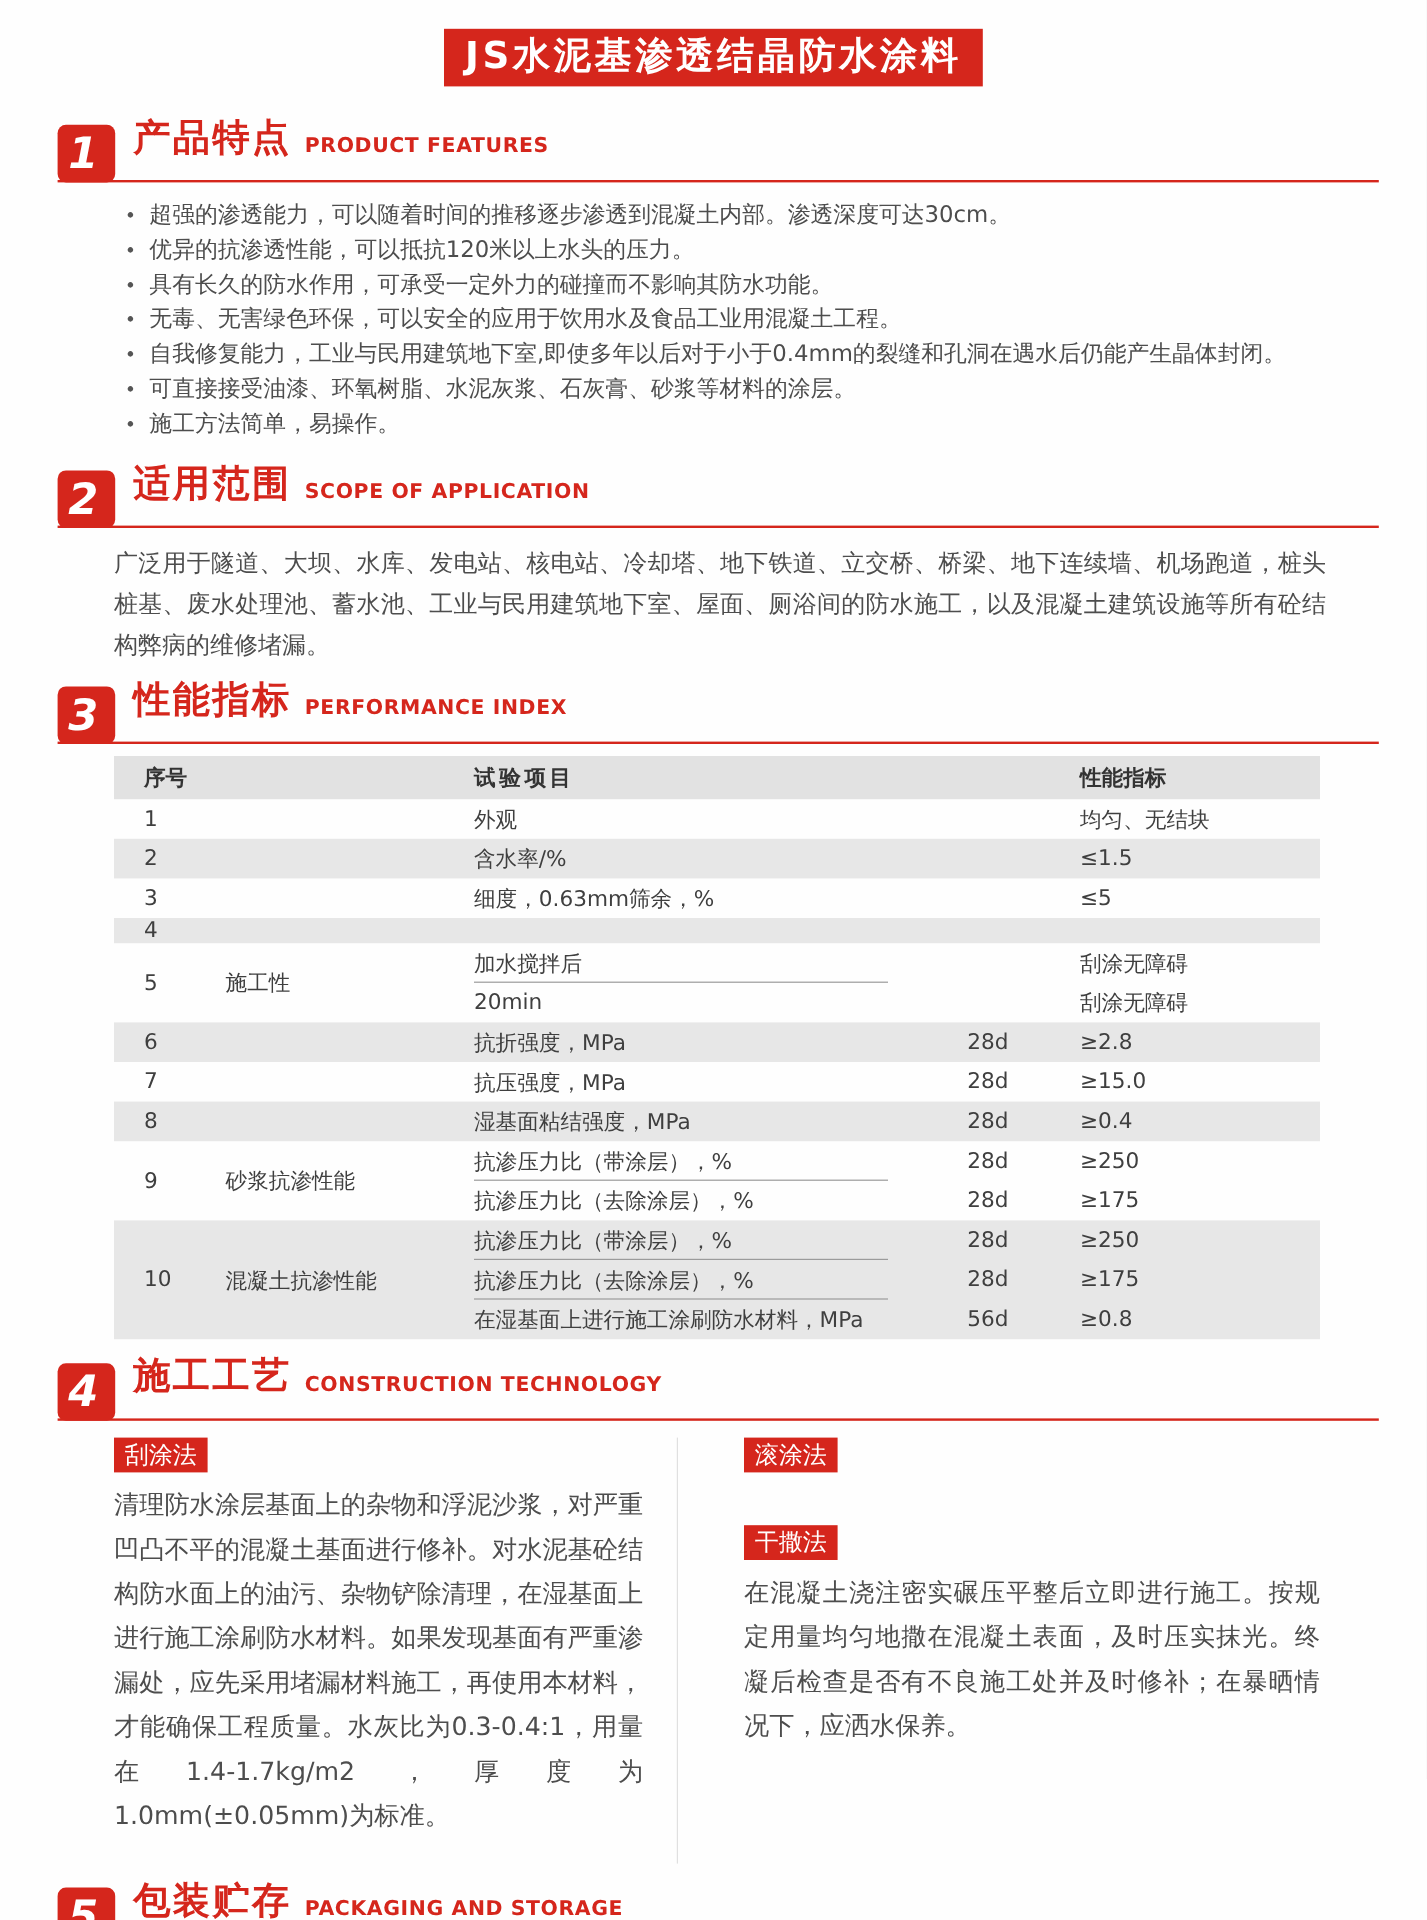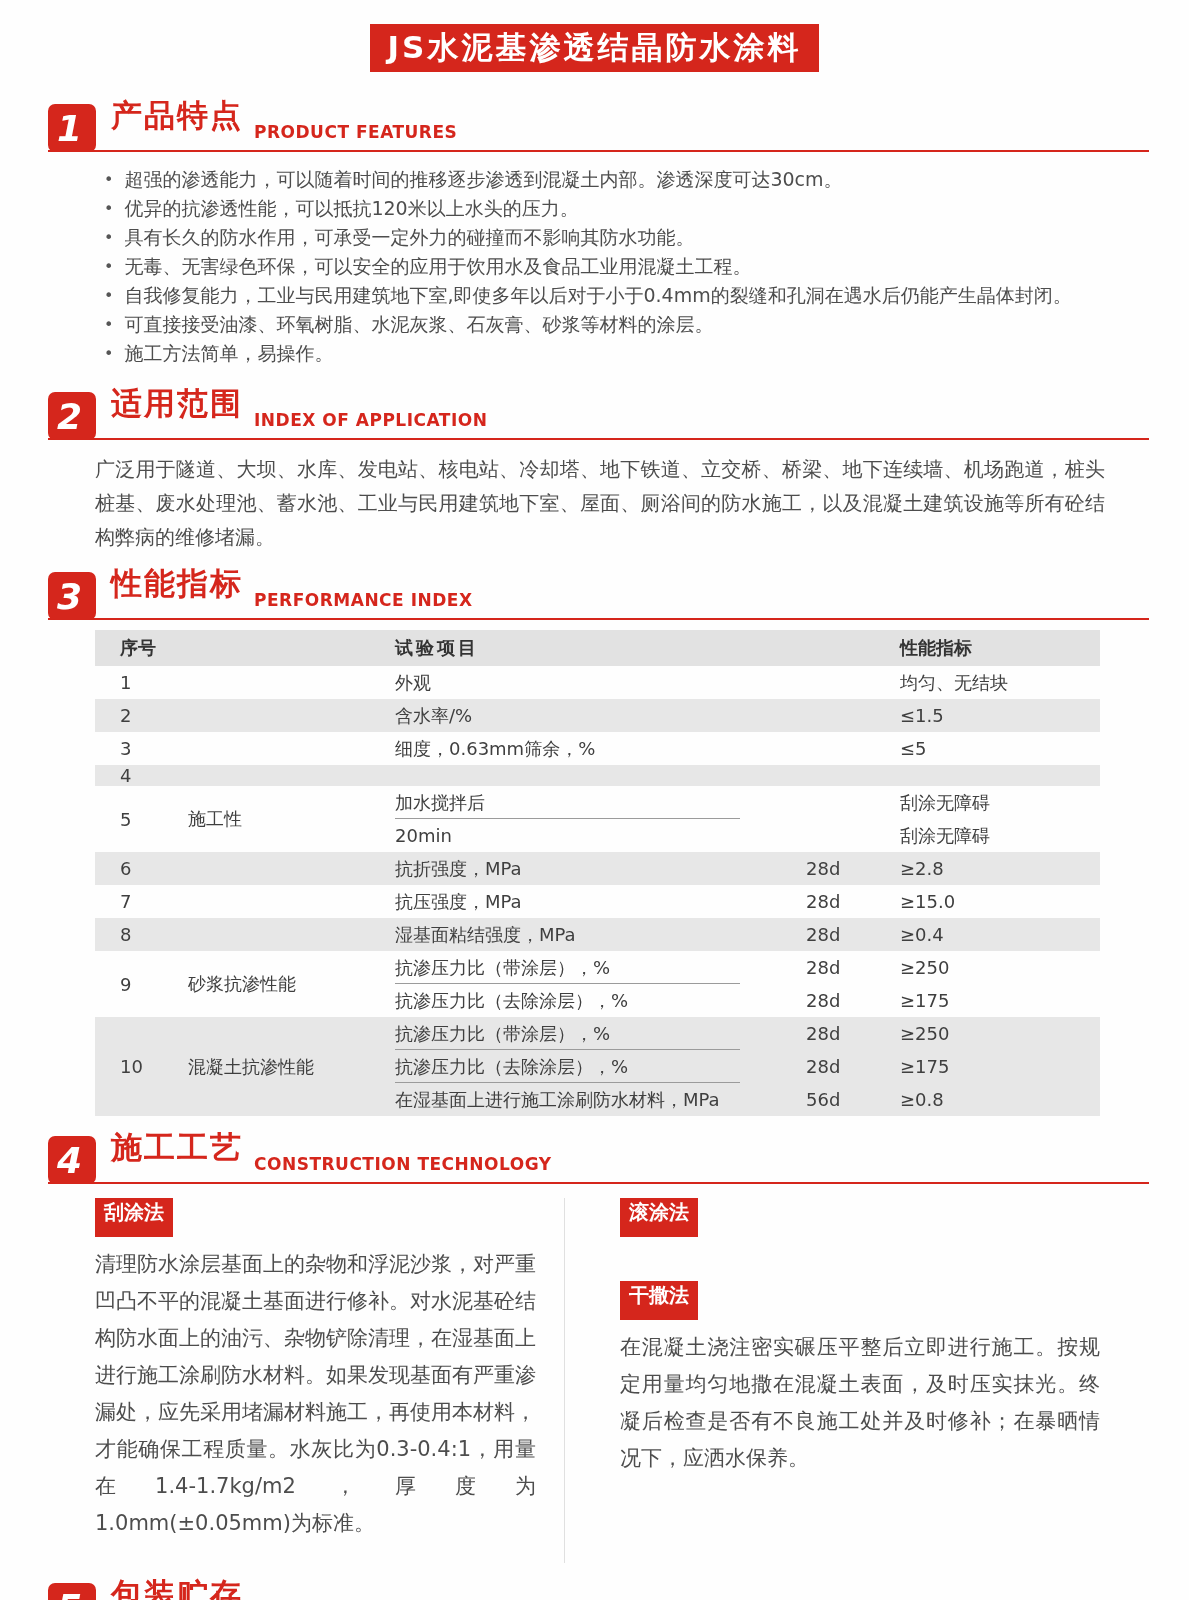--- a/index.html
+++ b/index.html
@@ -34,21 +34,21 @@
     color:#fff;font-size:36px;font-style:italic;font-weight:bold;
     display:flex;align-items:center;justify-content:center;
     padding-right:5px;margin-bottom:-2px;flex:0 0 auto;
   }
   .sec-title{
     color:var(--red);font-size:31px;font-weight:bold;
     margin-left:15px;line-height:1;padding-bottom:19px;letter-spacing:2px;
   }
   .sec-sub{
     color:var(--red);font-size:17px;font-weight:bold;
-    margin-left:11px;padding-bottom:8px;letter-spacing:0.5px;text-align:center;
+    margin-left:11px;padding-bottom:18px;letter-spacing:0.5px;text-align:center;
   }
   
   .sec-features{margin-top:28px;}
   .features{margin:13px 0 0 56px;padding:0;list-style:none;}
   .feature{
     display:flex;align-items:flex-start;
     color:var(--text);font-size:19px;line-height:29px;
   }
   .dot{margin-right:11px;font-size:16px;line-height:29px;color:#555;}
   
@@ -76,21 +76,21 @@
   .thead .subrow{min-height:36px;}
   .th-item{letter-spacing:3px;}
   .c-age{padding-left:6px;}
   
   .sec-construction{margin-top:16px;}
   .cols{display:flex;margin:14px 0 0 47px;}
   .col-left{width:470px;border-right:1px solid #e0e0e0;padding-right:28px;}
   .col-right{width:480px;margin-left:55px;}
   .method-tag{
     display:inline-block;background:var(--red);color:#fff;
-    font-size:20px;font-weight:bold;padding:2px 9px 13px 9px;line-height:1.2;
+    font-size:20px;font-weight:normal;padding:2px 9px 3px 9px;line-height:1.2;
   }
   .method-text{
     margin-top:9px;color:var(--text);font-size:21px;line-height:37px;
     text-align:justify;
   }
   .roll-gap{height:44px;}
   
   .sec-packaging{margin-top:16px;}
 </style>
 </head>
@@ -137,21 +137,21 @@
           <span class="dot">•</span>
           <span>施工方法简单，易操作。</span>
         </li>
     </ul>
   </div>
 
   <div class="section sec-scope">
     <div class="sec-header">
       <div class="sec-num">2</div>
       <div class="sec-title">适用范围</div>
-      <div class="sec-sub">INDEX OF APPLICATION</div>
+      <div class="sec-sub">SCOPE OF APPLICATION</div>
     </div>
     <p class="scope-text">广泛用于隧道、大坝、水库、发电站、核电站、冷却塔、地下铁道、立交桥、桥梁、地下连续墙、机场跑道，桩头桩基、废水处理池、蓄水池、工业与民用建筑地下室、屋面、厕浴间的防水施工，以及混凝土建筑设施等所有砼结构弊病的维修堵漏。</p>
   </div>
 
   <div class="section sec-performance">
     <div class="sec-header">
       <div class="sec-num">3</div>
       <div class="sec-title">性能指标</div>
       <div class="sec-sub">PERFORMANCE INDEX</div>
     </div>

